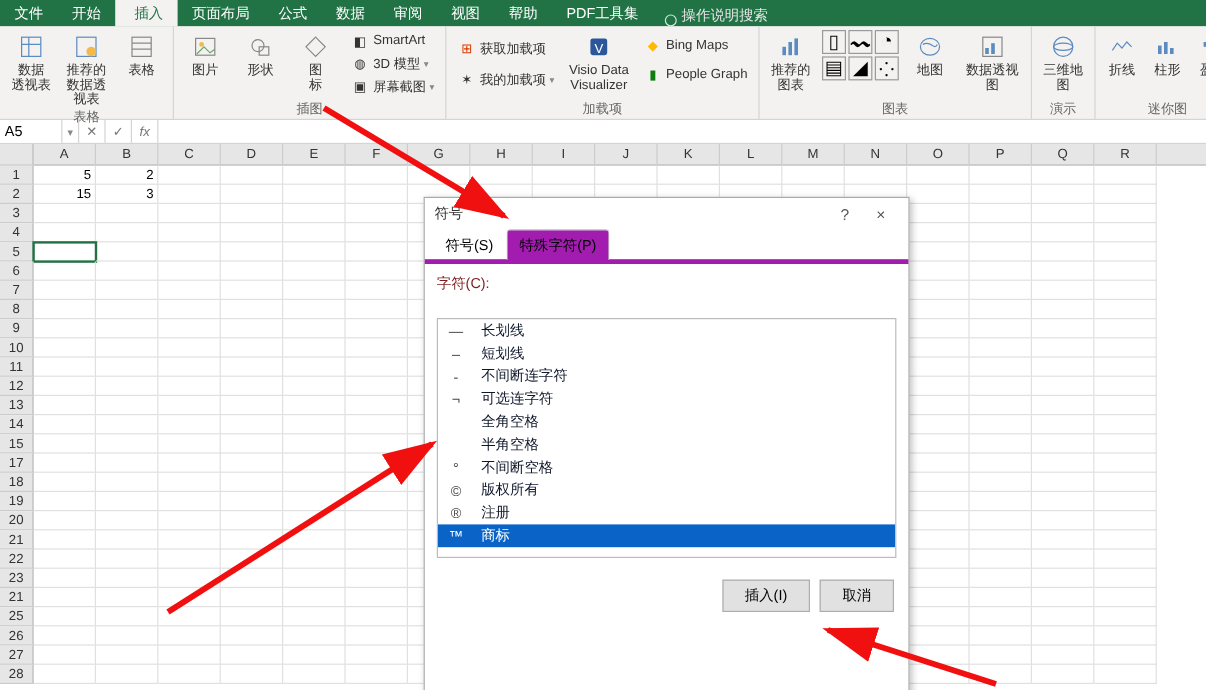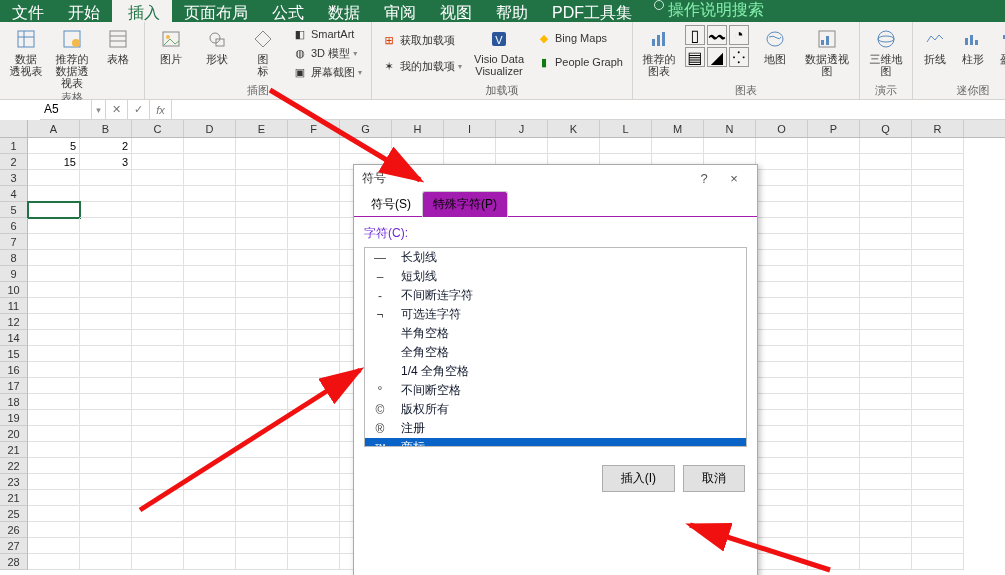--- a/index.html
+++ b/index.html
@@ -1,40 +1,40 @@
 <!DOCTYPE html>
 <html><head>
 <meta charset="utf-8">
 <style>
 * { box-sizing: border-box; margin: 0; padding: 0; font-family: "Microsoft YaHei", sans-serif; }
 body { background: #fff; width: 1005px; height: 575px; overflow: hidden; position: relative; }
 
 
-.titlebar { background: #217346; height: 22px; display: flex; align-items: stretch; color: #fff; font-size: 16px; }
+.titlebar { background: #217346; height: 22px; display: flex; align-items: stretch; color: #fff; font-size: 12px; }
 .titlebar .tab { padding: 3px 12px; cursor: pointer; }
 .titlebar .tab.active { background: #f3f2f1; color: #217346; padding-left: 16px; }
-.titlebar .tell-me { display: flex; align-items: flex-start; gap: 4px; padding: 0 10px; color: #86efac; }
+.titlebar .tell-me { display: flex; align-items: flex-end; gap: 4px; padding: 0 10px; color: #e5e5e5; }
 .bulb { width: 10px; height: 10px; border: 1px solid #cfe8db; border-radius: 50%; display: inline-block; }
 
 
 .ribbon { background: #f3f2f1; height: 78px; border-bottom: 1px solid #d4d4d4; display: flex; }
 .group { border-right: 1px solid #d4d4d4; padding: 3px 6px 1px; display: flex; flex-direction: column; justify-content: space-between; }
 .group-label { text-align: center; font-size: 11px; color: #666; padding-top: 1px; }
 .group-body { display: flex; align-items: flex-start; gap: 6px; flex: 1; }
 .big-btn { display: flex; flex-direction: column; align-items: center; justify-content: flex-start; width: 40px; padding-top: 2px; font-size: 11px; color: #333; text-align: center; cursor: pointer; }
 .big-btn .ico { width: 24px; height: 24px; margin-bottom: 2px; display: flex; align-items: center; justify-content: center; }
 .big-btn .lbl { line-height: 12px; }
 .small-stack { display: flex; flex-direction: column; gap: 1px; }
 .small-btn { display: flex; align-items: center; gap: 3px; font-size: 11px; color: #333; padding: 1px 3px; cursor: pointer; white-space: nowrap; }
 .small-btn .ico16 { width: 16px; height: 16px; display: flex; align-items: center; justify-content: center; }
 .chart-grid { display: grid; grid-template-columns: repeat(3, 20px); grid-template-rows: repeat(2, 20px); gap: 2px; }
 .chart-grid .c { border: 1px solid #999; width: 20px; height: 20px; display:flex; align-items:center; justify-content:center; }
 
 
-.fx-row { height: 20px; border-bottom: 1px solid #d4d4d4; display: flex; align-items: stretch; font-size: 12px; margin-left: 40px; }
+.fx-row { height: 20px; border-bottom: 1px solid #d4d4d4; display: flex; align-items: stretch; font-size: 12px; }
 .namebox { width: 52px; border-right: 1px solid #d4d4d4; padding: 2px 4px; background: #fff; }
 .nb-dd { width: 14px; border-right: 1px solid #d4d4d4; display:flex; align-items:center; justify-content:center; color:#888; font-size:9px; }
 .fx-btns { display:flex; }
 .fx-btn { width: 22px; border-right: 1px solid #d4d4d4; display:flex; align-items:center; justify-content:center; color:#777; font-size:11px; }
 .fx-input { flex: 1; padding: 2px 4px; }
 
 
 .sheet { position: relative; }
 .col-headers { display: flex; height: 18px; background: #e6e6e6; border-bottom: 1px solid #bbb; font-size: 11px; }
 .corner { width: 28px; border-right: 1px solid #bbb; background:#e6e6e6; }
@@ -43,25 +43,25 @@
 .row { display: flex; height: 16px; font-size: 11px; }
 .rh { width: 28px; background: #e6e6e6; border-right: 1px solid #bbb; border-bottom: 1px solid #ccc; text-align: center; line-height: 16px; color:#333; }
 .cell { width: 52px; border-right: 1px solid #e0e0e0; border-bottom: 1px solid #e0e0e0; text-align: right; padding-right: 3px; line-height: 16px; }
 .cell.sel { outline: 2px solid #217346; outline-offset: -1px; background:#fff; }
 
 
 .dialog { position: absolute; left: 353px; top: 164px; width: 405px; height: 474px; background: #fff; border: 1px solid #aaa; box-shadow: 2px 2px 6px rgba(0,0,0,0.25); font-size: 12px; }
 .dlg-title { height: 26px; display: flex; align-items: center; padding: 0 8px; }
 .dlg-title .t { flex: 1; color: #333; }
 .dlg-title .wbtn { width: 30px; text-align: center; color: #555; font-size: 13px; cursor: pointer; }
-.dlg-tabs { display: flex; padding: 0 6px; border-bottom: 1px solid #a21caf; }
+.dlg-tabs { display: flex; padding: 0 6px; border-bottom: 4px solid #a21caf; }
 .dlg-tab { padding: 4px 10px; border: 1px solid transparent; border-bottom: none; margin-bottom:-1px; cursor: pointer; }
 .dlg-tab.active { border-color: #ccc; background: #a21caf; border-radius: 3px 3px 0 0; }
 .dlg-body { padding: 8px 10px 4px; }
-.dlg-label { margin-bottom: 5px; color: #6d28d9; }
+.dlg-label { margin-bottom: 20px; color: #7f1d1d; }
 .char-list { border: 1px solid #bbb; height: 200px; overflow-y: scroll; background:#fff; }
 .char-row { display: flex; padding: 1px 6px; gap: 12px; align-items: center; cursor: pointer; }
 .char-row .sym { width: 18px; text-align: center; color:#444; font-size: 12px; }
 .char-row .nm { color: #0f172a; }
 .char-row.sel { background: #0a64c8; color: #fff; }
 .char-row.sel .sym, .char-row.sel .nm { color: #fff; }
 .dlg-footer { padding: 14px 12px; display: flex; justify-content: flex-end; gap: 8px; }
 .btn { padding: 4px 18px; border: 1px solid #adadad; background: #e1e1e1; cursor: pointer; font-size:12px; }
 
 
@@ -593,20 +593,41 @@
         <div class="cell"></div>
         <div class="cell"></div>
         <div class="cell"></div>
         <div class="cell"></div>
         <div class="cell"></div>
         <div class="cell"></div>
         <div class="cell"></div>
         <div class="cell"></div>
       </div>
       <div class="row">
+        <div class="rh">13</div>
+        <div class="cell"></div>
+        <div class="cell"></div>
+        <div class="cell"></div>
+        <div class="cell"></div>
+        <div class="cell"></div>
+        <div class="cell"></div>
+        <div class="cell"></div>
+        <div class="cell"></div>
+        <div class="cell"></div>
+        <div class="cell"></div>
+        <div class="cell"></div>
+        <div class="cell"></div>
+        <div class="cell"></div>
+        <div class="cell"></div>
+        <div class="cell"></div>
+        <div class="cell"></div>
+        <div class="cell"></div>
+        <div class="cell"></div>
+      </div>
+      <div class="row">
         <div class="rh">14</div>
         <div class="cell"></div>
         <div class="cell"></div>
         <div class="cell"></div>
         <div class="cell"></div>
         <div class="cell"></div>
         <div class="cell"></div>
         <div class="cell"></div>
         <div class="cell"></div>
         <div class="cell"></div>
@@ -615,41 +636,20 @@
         <div class="cell"></div>
         <div class="cell"></div>
         <div class="cell"></div>
         <div class="cell"></div>
         <div class="cell"></div>
         <div class="cell"></div>
         <div class="cell"></div>
       </div>
       <div class="row">
         <div class="rh">15</div>
-        <div class="cell"></div>
-        <div class="cell"></div>
-        <div class="cell"></div>
-        <div class="cell"></div>
-        <div class="cell"></div>
-        <div class="cell"></div>
-        <div class="cell"></div>
-        <div class="cell"></div>
-        <div class="cell"></div>
-        <div class="cell"></div>
-        <div class="cell"></div>
-        <div class="cell"></div>
-        <div class="cell"></div>
-        <div class="cell"></div>
-        <div class="cell"></div>
-        <div class="cell"></div>
-        <div class="cell"></div>
-        <div class="cell"></div>
-      </div>
-      <div class="row">
-        <div class="rh">16</div>
         <div class="cell"></div>
         <div class="cell"></div>
         <div class="cell"></div>
         <div class="cell"></div>
         <div class="cell"></div>
         <div class="cell"></div>
         <div class="cell"></div>
         <div class="cell"></div>
         <div class="cell"></div>
         <div class="cell"></div>
@@ -941,29 +941,25 @@
         <div class="char-row">
           <span class="sym">-</span>
           <span class="nm">不间断连字符</span>
         </div>
         <div class="char-row">
           <span class="sym">¬</span>
           <span class="nm">可选连字符</span>
         </div>
         <div class="char-row">
           <span class="sym"> </span>
-          <span class="nm">半角空格</span>
-        </div>
-        <div class="char-row">
-          <span class="sym"> </span>
           <span class="nm">全角空格</span>
         </div>
         <div class="char-row">
           <span class="sym"> </span>
-          <span class="nm">1/4 全角空格</span>
+          <span class="nm">半角空格</span>
         </div>
         <div class="char-row">
           <span class="sym">°</span>
           <span class="nm">不间断空格</span>
         </div>
         <div class="char-row">
           <span class="sym">©</span>
           <span class="nm">版权所有</span>
         </div>
         <div class="char-row">

